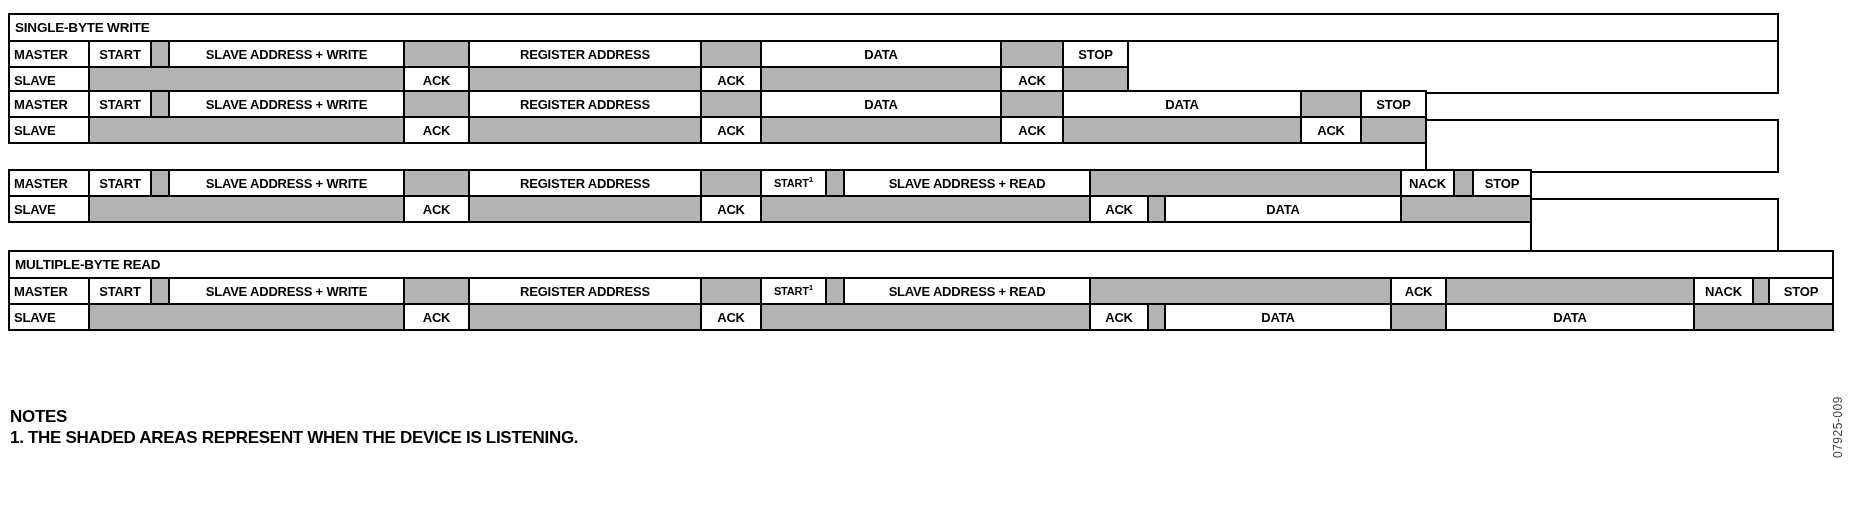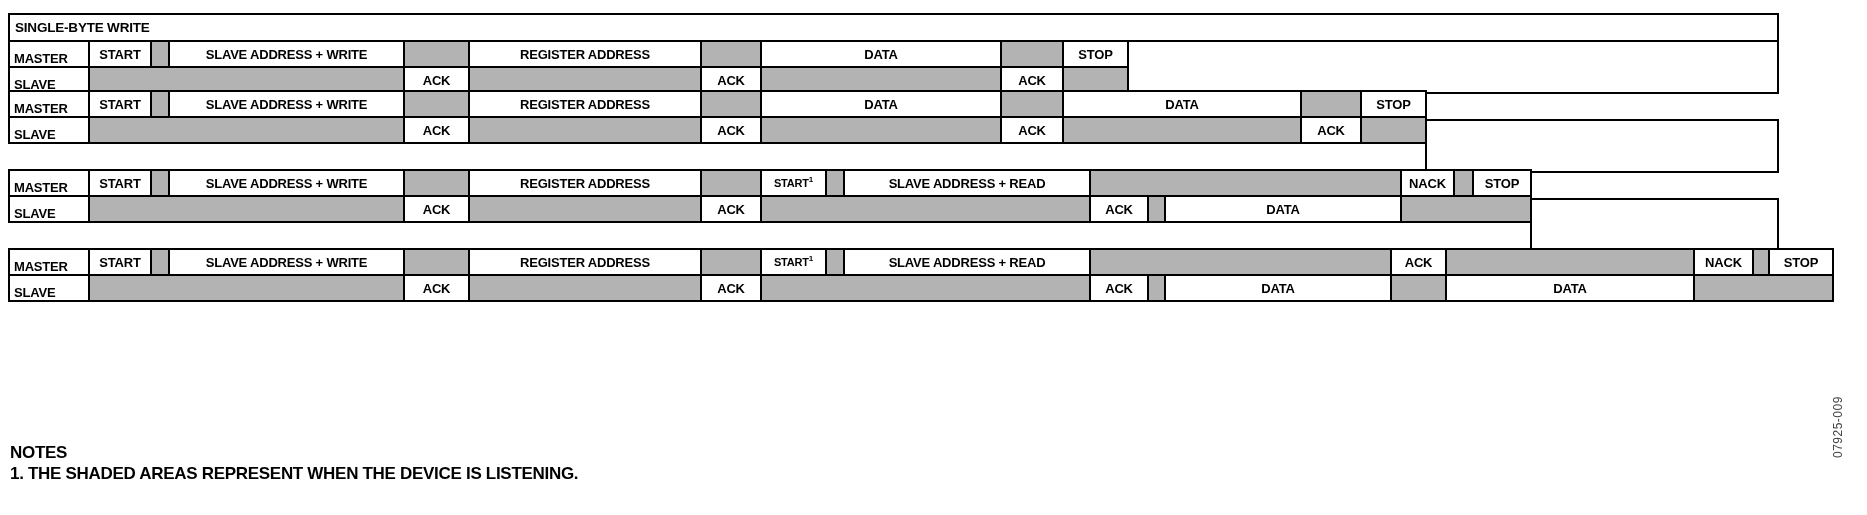--- a/index.html
+++ b/index.html
@@ -16,32 +16,32 @@
   }
   .trow.cells{margin-top:-2px;height:28px;z-index:2;}
   .cell{
     border:2px solid #000;box-sizing:border-box;background:#fff;
     display:flex;align-items:center;justify-content:center;
     font-weight:bold;font-size:13px;letter-spacing:-0.2px;
     white-space:nowrap;overflow:hidden;flex:none;
   }
   .cell + .cell{margin-left:-2px;}
   .cell.shaded{background:#b3b3b3;}
-  .cell.labelcell{justify-content:flex-start;padding-left:4px;align-items:flex-end;}
+  .cell.labelcell{justify-content:flex-start;padding-left:4px;}
   .cell.small{font-size:11px;}
   .cell sup{font-size:8px;line-height:0;margin-top:-7px;}
   .filler{
     position:absolute;top:27px;height:54px;border:2px solid #000;
     box-sizing:border-box;background:#fff;z-index:1;
   }
   .footnote{
     position:absolute;left:10px;top:362px;font-weight:bold;font-size:17px;letter-spacing:-0.3px;
   }
   .footnote sup{font-size:11px;}
-  .notes{position:absolute;left:10px;top:406px;font-weight:bold;font-size:17px;letter-spacing:-0.3px;line-height:21px;margin-top:36px;}
+  .notes{position:absolute;left:10px;top:406px;font-weight:bold;font-size:17px;letter-spacing:-0.3px;line-height:21px;}
   .caption{
     position:absolute;left:0;top:460px;width:1867px;text-align:center;
     font-style:italic;font-size:24px;letter-spacing:-0.3px;
   }
   .caption sup{font-size:14px;}
   .figcode{
     position:absolute;right:22px;top:372px;height:86px;
     writing-mode:vertical-rl;transform:rotate(180deg);
     font-size:12px;color:#444;letter-spacing:0.5px;
   }
@@ -202,20 +202,21 @@
           </div>
           <div class="cell shaded" style="width: 19px;"></div>
           <div class="cell" style="width: 238px;">
             <span>DATA</span>
           </div>
           <div class="cell shaded" style="width: 132px;"></div>
         </div>
         <div class="filler" style="left: 1522px; width: 249px;"></div>
       </div>
       <div class="tblock" style="left: 8px; top: 250px; width: 1826px;">
+        <div class="trow title">MULTIPLE-BYTE READ</div>
         <div class="trow cells">
           <div class="cell labelcell" style="width: 82px;">
             <span>MASTER</span>
           </div>
           <div class="cell" style="width: 64px;">
             <span>START</span>
           </div>
           <div class="cell shaded" style="width: 20px;"></div>
           <div class="cell" style="width: 237px;">
             <span>SLAVE ADDRESS + WRITE</span>

